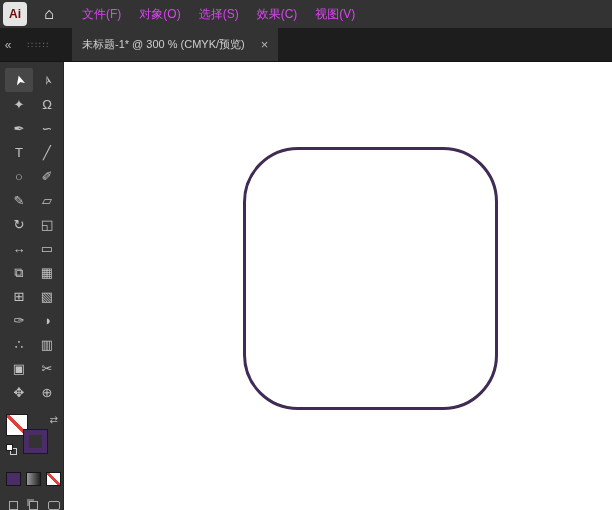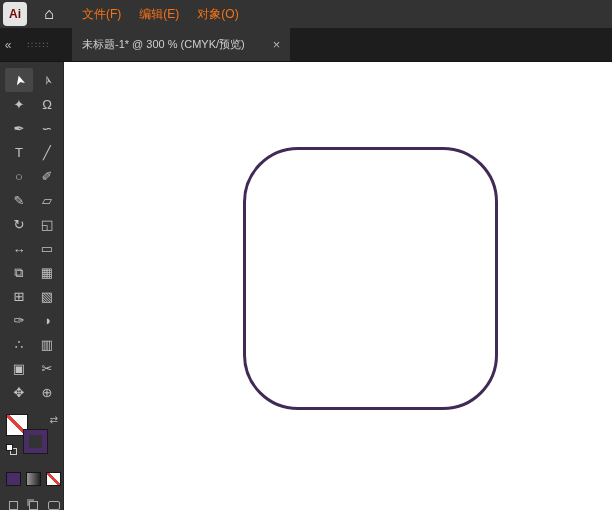--- a/index.html
+++ b/index.html
@@ -7,32 +7,32 @@
   body { font-family:"Liberation Sans","DejaVu Sans",sans-serif; background:#1e1e1e; }
   .app { width:612px; height:510px; display:flex; flex-direction:column; overflow:hidden; }
 
   
   .menubar { height:28px; background:#333333; display:flex; align-items:center; padding-left:2px; flex:none; }
   .app-icon { width:24px; height:24px; margin-left:1px; background:#e5e5e5; color:#6d0b06;
               border-radius:4px; font-weight:bold; font-size:12px; display:flex;
               align-items:center; justify-content:center; flex:none; }
   .home-btn { width:24px; height:24px; margin:0 12px 0 10px; color:#ffffff; font-size:16px;
               display:flex; align-items:center; justify-content:center; flex:none; }
-  .menu-item { color:#f97316; font-size:12px; padding:0 9px; height:28px; display:flex;
+  .menu-item { color:#d946ef; font-size:12px; padding:0 9px; height:28px; display:flex;
                align-items:center; cursor:default; white-space:nowrap; }
 
   
   .tabbar { height:34px; background:#1d1d1d; display:flex; align-items:stretch; flex:none;
             border-bottom:1px solid #141414; }
   .collapse { width:16px; color:#b5b5b5; font-size:12px; display:flex; align-items:center;
               justify-content:center; }
   .grip { width:46px; color:#6d6d6d; font-size:9px; letter-spacing:2px; display:flex;
           align-items:center; justify-content:center; overflow:hidden; }
   .tab { margin-left:10px; background:#333333; display:flex; align-items:center;
-         padding:0 10px; gap:28px; }
+         padding:0 10px; gap:16px; }
   .tab-title { color:#cfcfcf; font-size:11px; white-space:nowrap; }
   .tab-close { color:#b5b5b5; font-size:13px; line-height:1; cursor:default; }
 
   
   .body { flex:1; display:flex; min-height:0; }
 
   
   .toolbar { width:64px; flex:none; background:#333333; border-right:1px solid #262626;
              display:flex; flex-direction:column; }
   .tools { display:grid; grid-template-columns:28px 28px; grid-auto-rows:24px;
@@ -78,22 +78,24 @@
 <body>
 
 <div class="app">
 
   <div class="menubar">
     <div class="app-icon">
       <span>Ai</span>
     </div>
     <div class="home-btn">⌂</div>
     <div class="menu-item">文件(F)</div>
-    <div class="menu-item">编辑(E)</div>
     <div class="menu-item">对象(O)</div>
+    <div class="menu-item">选择(S)</div>
+    <div class="menu-item">效果(C)</div>
+    <div class="menu-item">视图(V)</div>
   </div>
 
   <div class="tabbar">
     <div class="collapse">«</div>
     <div class="grip">∷∷∷</div>
     <div class="tab">
       <span class="tab-title">未标题-1* @ 300 % (CMYK/预览)</span>
       <span class="tab-close">×</span>
     </div>
   </div>

